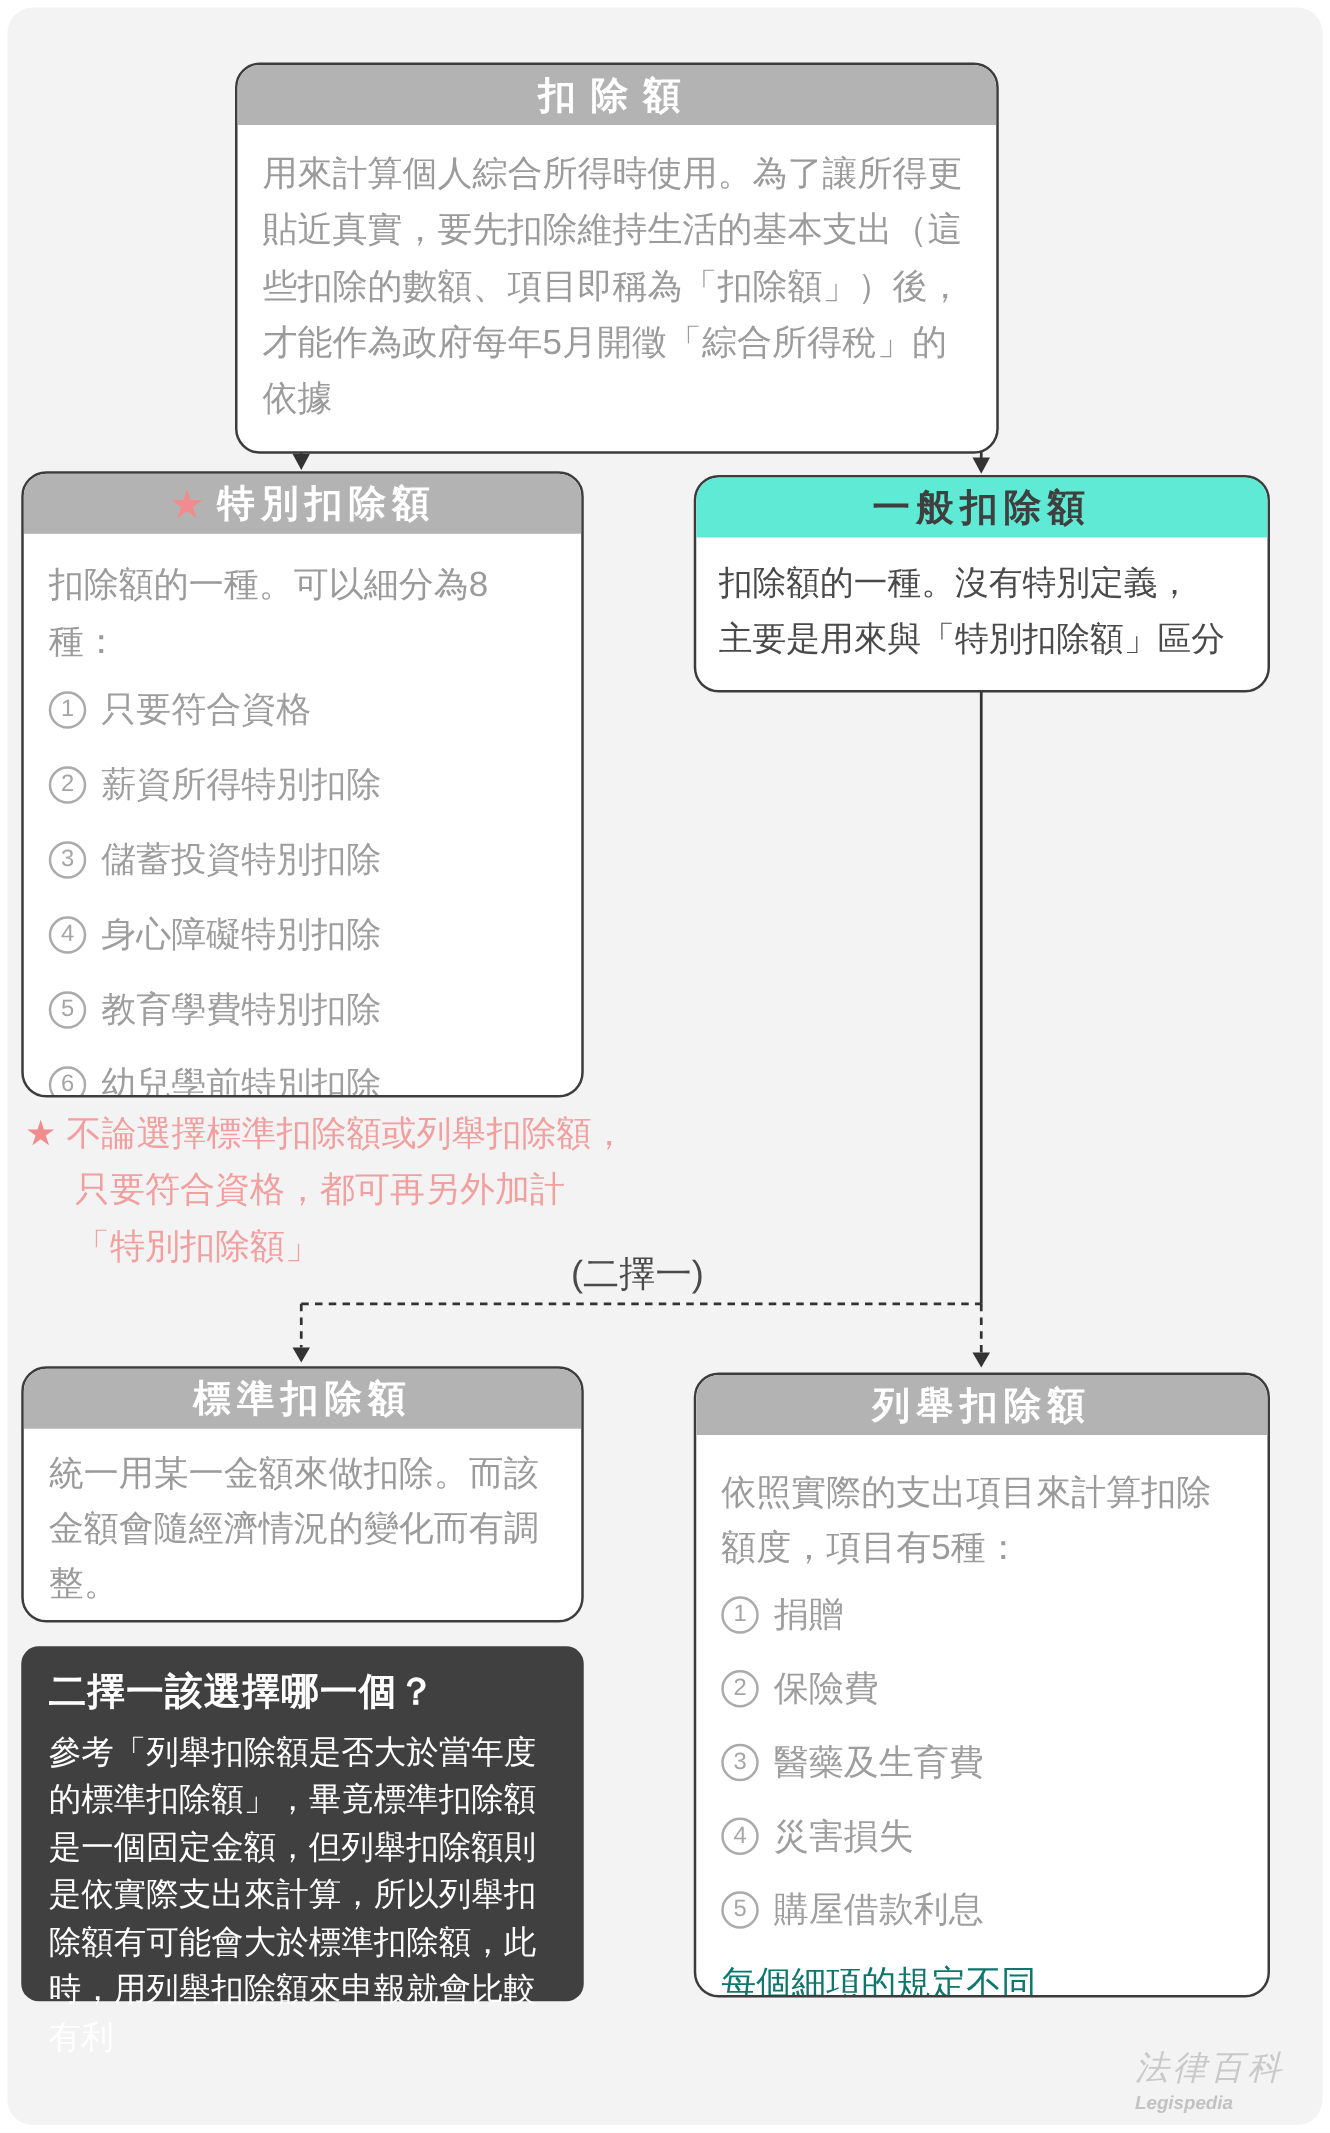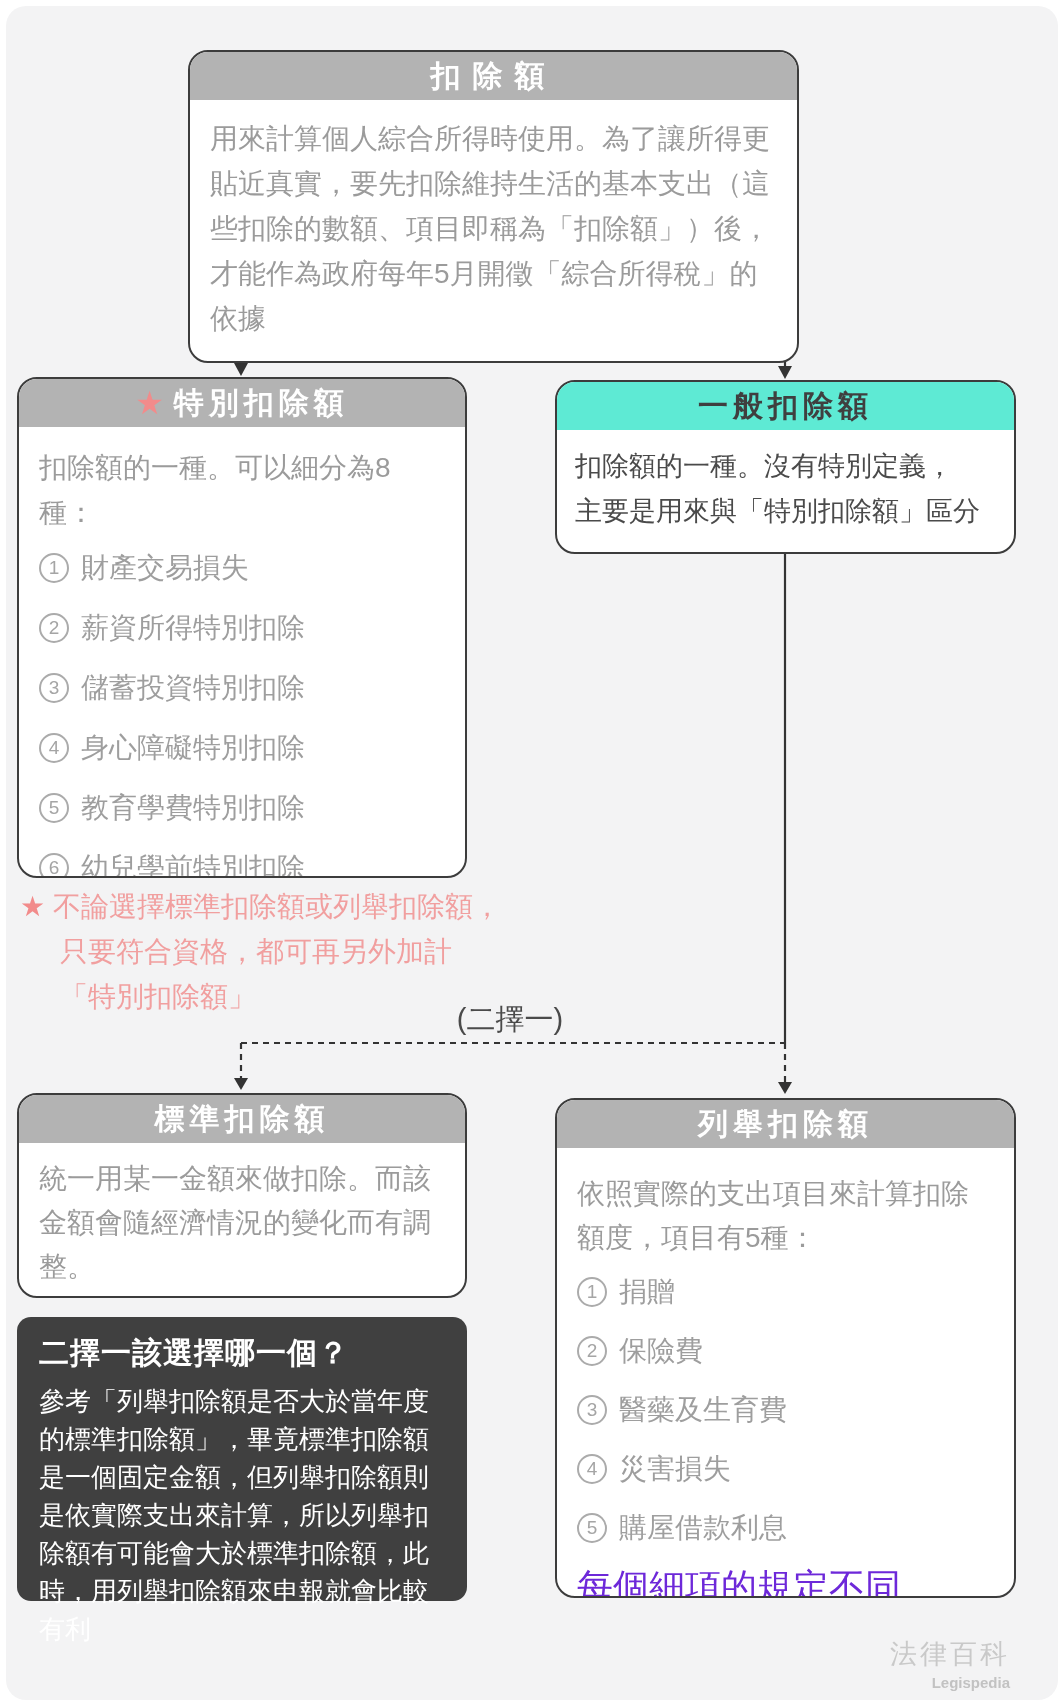--- a/index.html
+++ b/index.html
@@ -23,22 +23,22 @@
   .intro{margin-bottom:10px;}
   .note{position:absolute;left:20px;top:884px;width:520px;color:#f19f9f;font-size:28px;line-height:45px;white-space:nowrap;}
   .note .star{color:#f28b8b;margin-right:8px;}
   .note .cont{padding-left:40px;}
   .choice{position:absolute;left:400px;top:1000px;width:220px;text-align:center;
           color:#4a4a4a;font-size:29px;}
   .advice{position:absolute;background:#404040;border-radius:14px;box-sizing:border-box;
           padding:16px 22px;color:#ffffff;}
   .advice .t{font-weight:bold;font-size:30px;letter-spacing:1px;margin-bottom:8px;}
   .advice .b{font-size:26px;line-height:38px;}
-  .footnote{color:#6d28d9;font-size:36px;line-height:42px;margin-top:16px;}
-  .footer{position:absolute;right:54px;top:1636px;text-align:right;}
+  .footnote{color:#0f766e;font-size:28px;line-height:42px;margin-top:16px;}
+  .footer{position:absolute;right:36px;top:1636px;font-style:italic;}
   .footer .brand{color:#c9c9c9;font-size:27px;letter-spacing:3px;}
   .footer .brand-en{color:#c2c2c2;font-size:15px;font-weight:bold;margin-top:2px;}
   svg.connectors{position:absolute;left:0;top:0;pointer-events:none;}
   svg.connectors line,svg.connectors polyline{stroke:#333333;stroke-width:2.2;fill:none;}
   svg.connectors polygon{fill:#333333;}
   .dashed{stroke-dasharray:6 5;}
 </style>
 </head>
 <body>
 
@@ -73,21 +73,21 @@
 
   <div class="box" style="left:17px;top:377px;width:450px;height:501px;">
     <div class="hdr">
       <span class="star">★</span>
       <span>特別扣除額</span>
     </div>
     <div class="body" style="padding:18px 20px;">
       <div class="intro">扣除額的一種。可以細分為8種：</div>
       <div class="item">
         <span class="num">1</span>
-        <span class="item-text">財產交易損失</span>
+        <span class="item-text">只要符合資格</span>
       </div>
       <div class="item">
         <span class="num">2</span>
         <span class="item-text">薪資所得特別扣除</span>
       </div>
       <div class="item">
         <span class="num">3</span>
         <span class="item-text">儲蓄投資特別扣除</span>
       </div>
       <div class="item">

